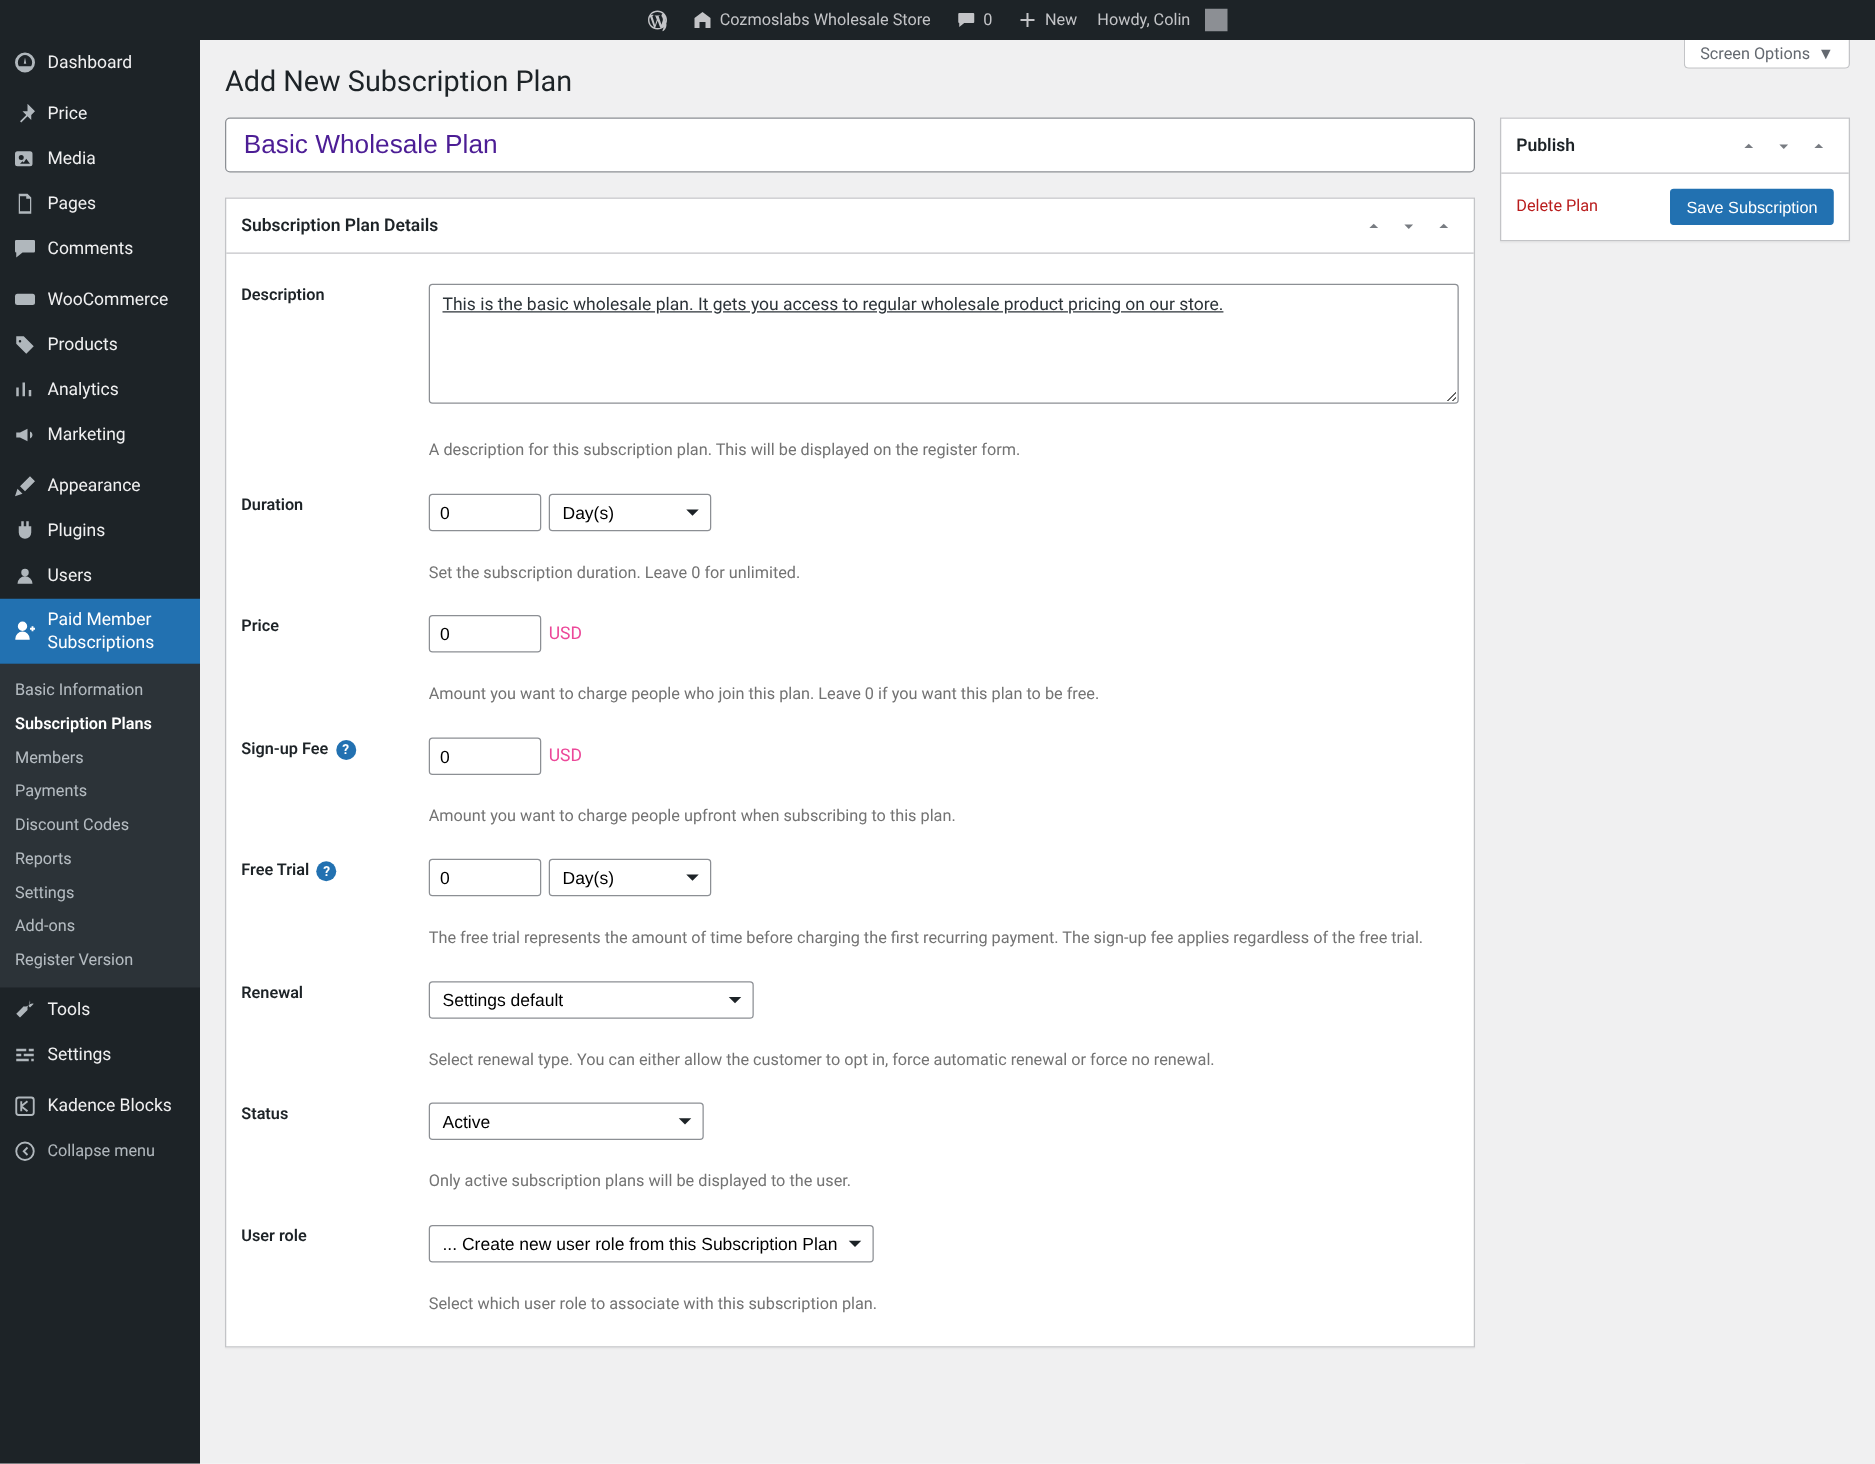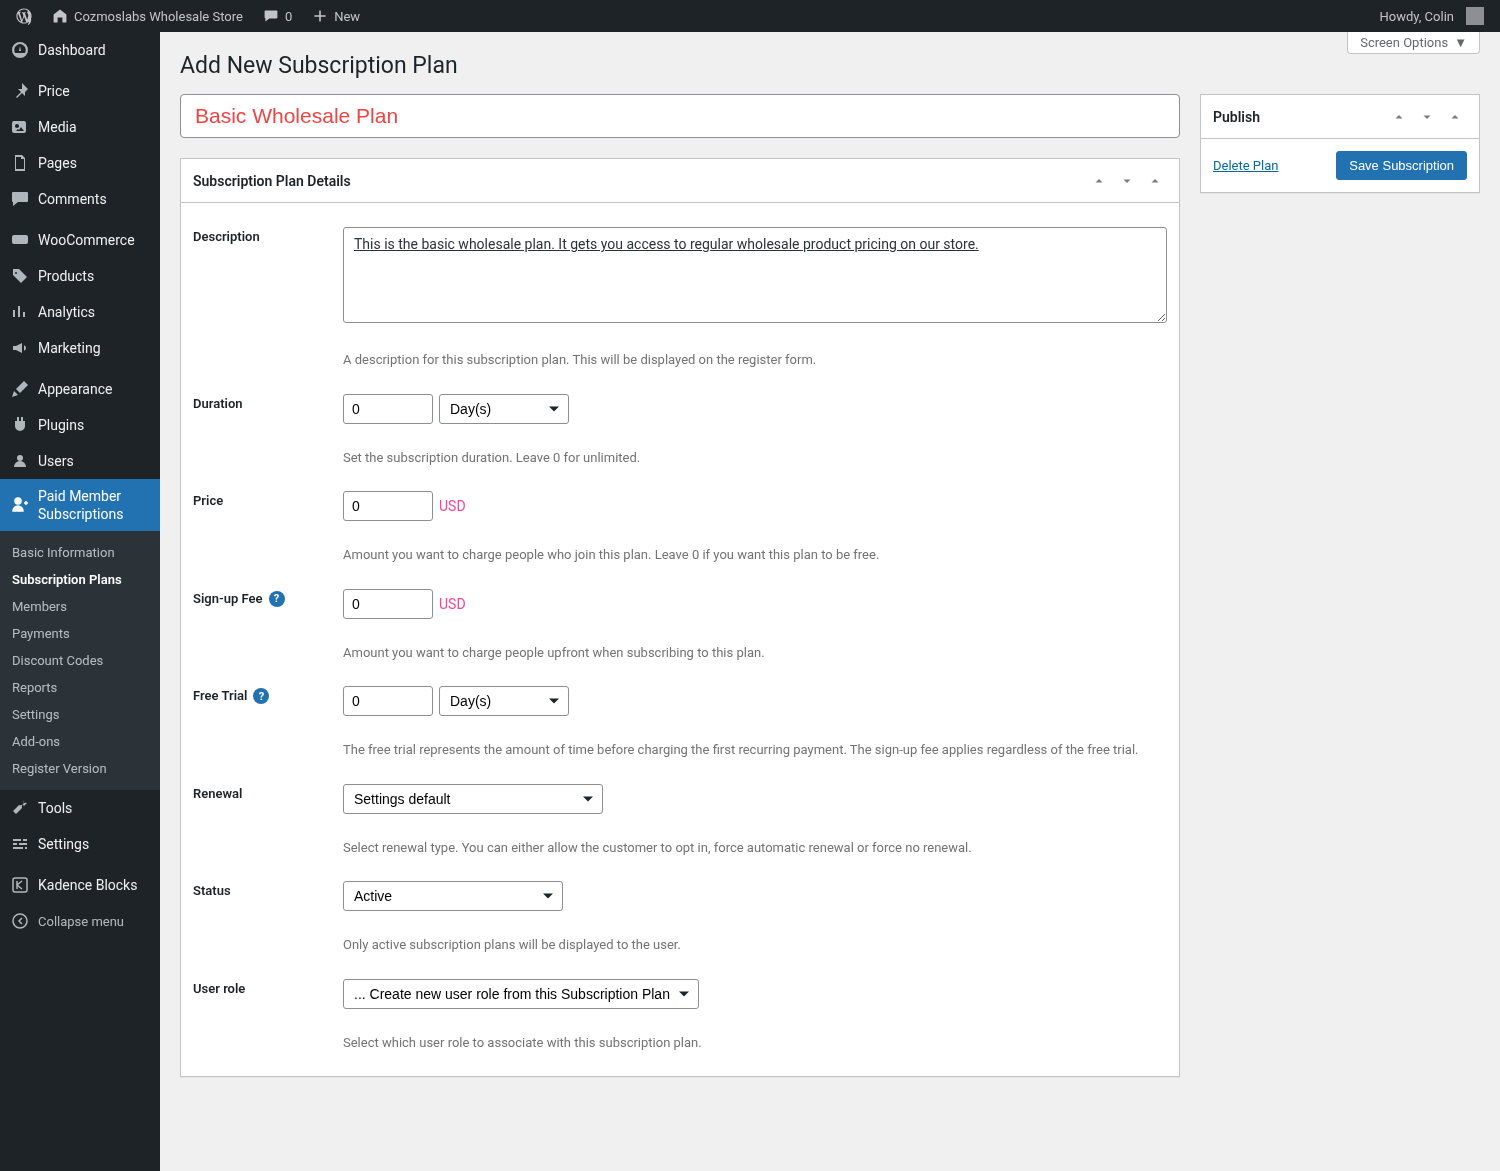--- a/index.html
+++ b/index.html
@@ -1,19 +1,19 @@
 <!DOCTYPE html>
 <html><head>
 <meta charset="utf-8">
 <style>
 * { margin: 0; padding: 0; box-sizing: border-box; }
 body { font-family: -apple-system, BlinkMacSystemFont, "Segoe UI", Roboto, sans-serif; font-size: 13px; color: #3c434a; background: #f0f0f1; }
 
 
-.admin-bar { background: #1d2327; color: #c3c4c7; height: 32px; display: flex; align-items: center; padding: 0 8px; justify-content: space-between; font-size: 13px; }
+.admin-bar { background: #1d2327; color: #c3c4c7; height: 32px; display: flex; align-items: center; padding: 0 8px; justify-content: center; font-size: 13px; }
 .admin-bar-left, .admin-bar-right { display: flex; align-items: center; gap: 4px; }
 .admin-bar-item { display: flex; align-items: center; gap: 6px; padding: 0 8px; height: 32px; cursor: pointer; }
 .admin-bar .icon { width: 16px; height: 16px; display: inline-flex; align-items: center; justify-content: center; }
 .avatar-box { width: 18px; height: 18px; background: #8c8f94; margin-left: 6px; }
 
 
 .layout { display: flex; min-height: calc(100vh - 32px); }
 .sidebar { width: 160px; background: #1d2327; flex-shrink: 0; padding-top: 0; position: relative; }
 .menu-item { display: flex; align-items: center; gap: 8px; padding: 8px 10px; color: #f0f0f1; cursor: pointer; font-size: 14px; line-height: 1.3; }
 .menu-item .micon { width: 20px; height: 20px; display: inline-flex; align-items: center; justify-content: center; color: rgba(240,246,252,0.7); flex-shrink: 0; }
@@ -28,21 +28,21 @@
 
 
 .content { flex: 1; padding: 0 20px 40px 20px; position: relative; }
 .screen-options { position: absolute; top: 0; right: 20px; background: #fff; border: 1px solid #c3c4c7; border-top: none; border-radius: 0 0 4px 4px; padding: 3px 12px; font-size: 13px; color: #646970; cursor: pointer; display: flex; align-items: center; gap: 6px; }
 .page-title { font-size: 23px; font-weight: 400; color: #1d2327; padding: 20px 0 15px 0; }
 
 .columns { display: flex; gap: 20px; align-items: flex-start; }
 .col-main { flex: 1; min-width: 0; }
 .col-side { width: 280px; flex-shrink: 0; }
 
-.title-input { width: 100%; height: 44px; padding: 3px 14px; font-size: 21px; line-height: 1.3; border: 1px solid #8c8f94; border-radius: 4px; background: #fff; color: #ef4444; margin-bottom: 20px; }
+.title-input { width: 100%; height: 44px; padding: 3px 14px; font-size: 21px; line-height: 1.3; border: 1px solid #8c8f94; border-radius: 4px; background: #fff; color: #4c1d95; margin-bottom: 20px; }
 
 .postbox { background: #fff; border: 1px solid #c3c4c7; box-shadow: 0 1px 1px rgba(0,0,0,0.04); margin-bottom: 20px; }
 .postbox-header { display: flex; align-items: center; justify-content: space-between; border-bottom: 1px solid #c3c4c7; padding: 0 12px; height: 44px; }
 .postbox-header h2 { font-size: 14px; font-weight: 600; color: #1d2327; }
 .postbox-controls { display: flex; gap: 4px; color: #787c82; }
 .postbox-controls .ctl { width: 24px; height: 24px; display: inline-flex; align-items: center; justify-content: center; cursor: pointer; }
 .postbox-body { padding: 12px; }
 
 .form-row { display: flex; padding: 12px 0; gap: 20px; }
 .form-label { width: 130px; flex-shrink: 0; font-weight: 600; color: #1d2327; font-size: 13px; display: flex; align-items: flex-start; gap: 6px; padding-top: 2px; }
@@ -55,21 +55,21 @@
 .select { height: 30px; min-width: 130px; border: 1px solid #8c8f94; border-radius: 3px; background: #fff; padding: 0 28px 0 10px; font-size: 14px; appearance: none; cursor: pointer; }
 .select.wide { min-width: 260px; }
 .select.wider { min-width: 320px; }
 .select-wrap::after { content: ""; position: absolute; right: 10px; top: 50%; transform: translateY(-25%); border: 5px solid transparent; border-top-color: #1d2327; pointer-events: none; }
 .inline-row { display: flex; align-items: center; gap: 6px; }
 .currency { color: #ec4899; font-size: 14px; }
 .help-icon { width: 16px; height: 16px; border-radius: 50%; background: #2271b1; color: #fff; display: inline-flex; align-items: center; justify-content: center; font-size: 11px; font-weight: bold; cursor: help; flex-shrink: 0; }
 
 
 .publish-actions { display: flex; justify-content: space-between; align-items: center; padding: 12px; }
-.delete-link { color: #0369a1; text-decoration: underline; cursor: pointer; font-size: 13px; }
+.delete-link { color: #b91c1c; cursor: pointer; font-size: 13px; }
 .button-primary { background: #2271b1; border: 1px solid #2271b1; color: #fff; padding: 6px 12px; border-radius: 3px; font-size: 13px; cursor: pointer; }
 
 svg { display: block; }
 </style>
 </head>
 <body>
 
 <div class="admin-bar">
   <div class="admin-bar-left">
     <div class="admin-bar-item">

